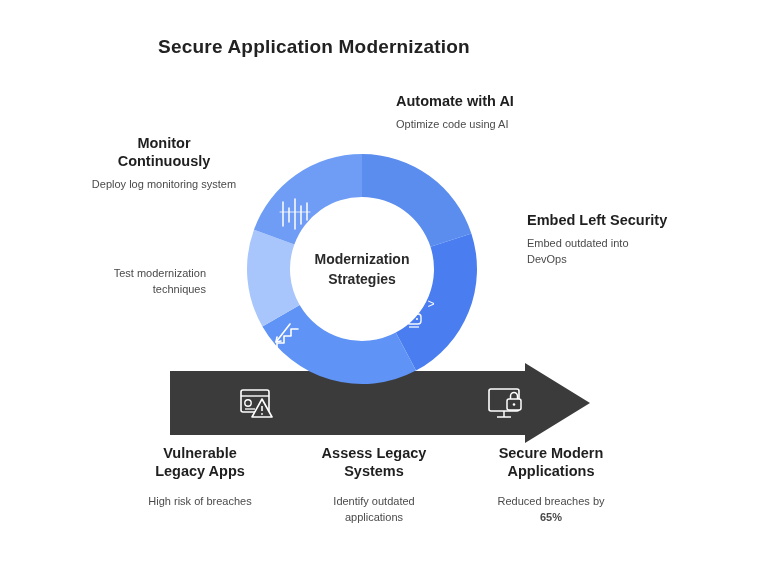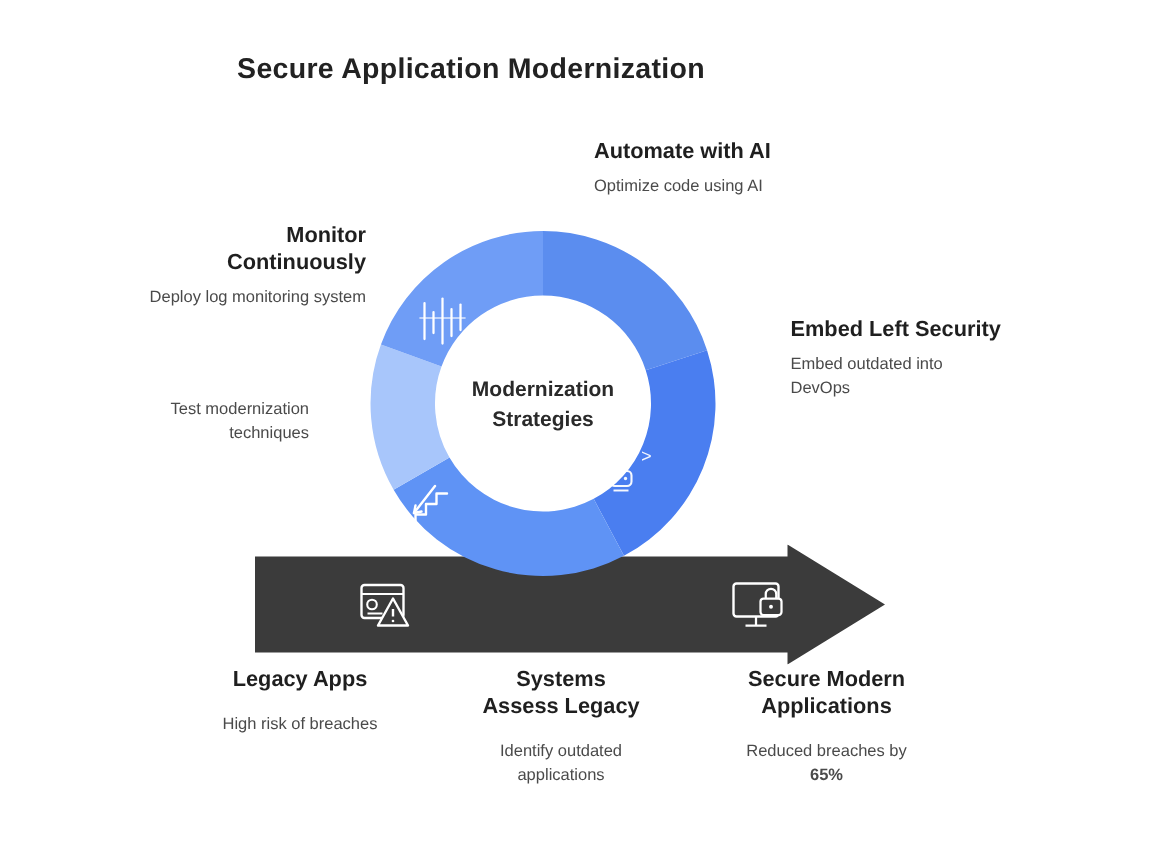--- a/index.html
+++ b/index.html
@@ -203,38 +203,39 @@
   <div class="label-block ta-left" style="left:396px; top:92px; width:180px;">
     <div class="lbl-title">Automate with AI</div>
     <div class="lbl-desc">Optimize code using AI</div>
   </div>
 
   <div class="label-block ta-left" style="left:527px; top:211px; width:170px;">
     <div class="lbl-title">Embed Left Security</div>
     <div class="lbl-desc" style="max-width:120px;">Embed outdated into DevOps</div>
   </div>
 
-  <div class="label-block ta-right" style="left:84px; top:148px; width:160px;">
+  <div class="label-block ta-right" style="left:84px; top:134px; width:160px;text-align:center;">
     <div class="lbl-title">Monitor</div>
     <div class="lbl-title">Continuously</div>
     <div class="lbl-desc">Deploy log monitoring system</div>
   </div>
 
   <div class="label-block ta-right" style="left:64px; top:259px; width:142px;">
     <div class="lbl-desc">Test modernization techniques</div>
   </div>
 
   <div class="label-block ta-center" style="left:110px; top:444px; width:180px;">
+    <div class="lbl-title">Vulnerable</div>
     <div class="lbl-title">Legacy Apps</div>
     <div class="lbl-desc" style="margin-top:14px;">High risk of breaches</div>
   </div>
 
   <div class="label-block ta-center" style="left:294px; top:444px; width:160px;">
+    <div class="lbl-title">Assess Legacy</div>
     <div class="lbl-title">Systems</div>
-    <div class="lbl-title">Assess Legacy</div>
     <div class="lbl-desc" style="margin-top:14px;">Identify outdated</div>
     <div class="lbl-desc" style="margin-top:0;">applications</div>
   </div>
 
   <div class="label-block ta-center" style="left:468px; top:444px; width:166px;">
     <div class="lbl-title">Secure Modern</div>
     <div class="lbl-title">Applications</div>
     <div class="lbl-desc" style="margin-top:14px;">Reduced breaches by</div>
     <div class="lbl-desc" style="margin-top:0;font-weight:bold;">65%</div>
   </div>

